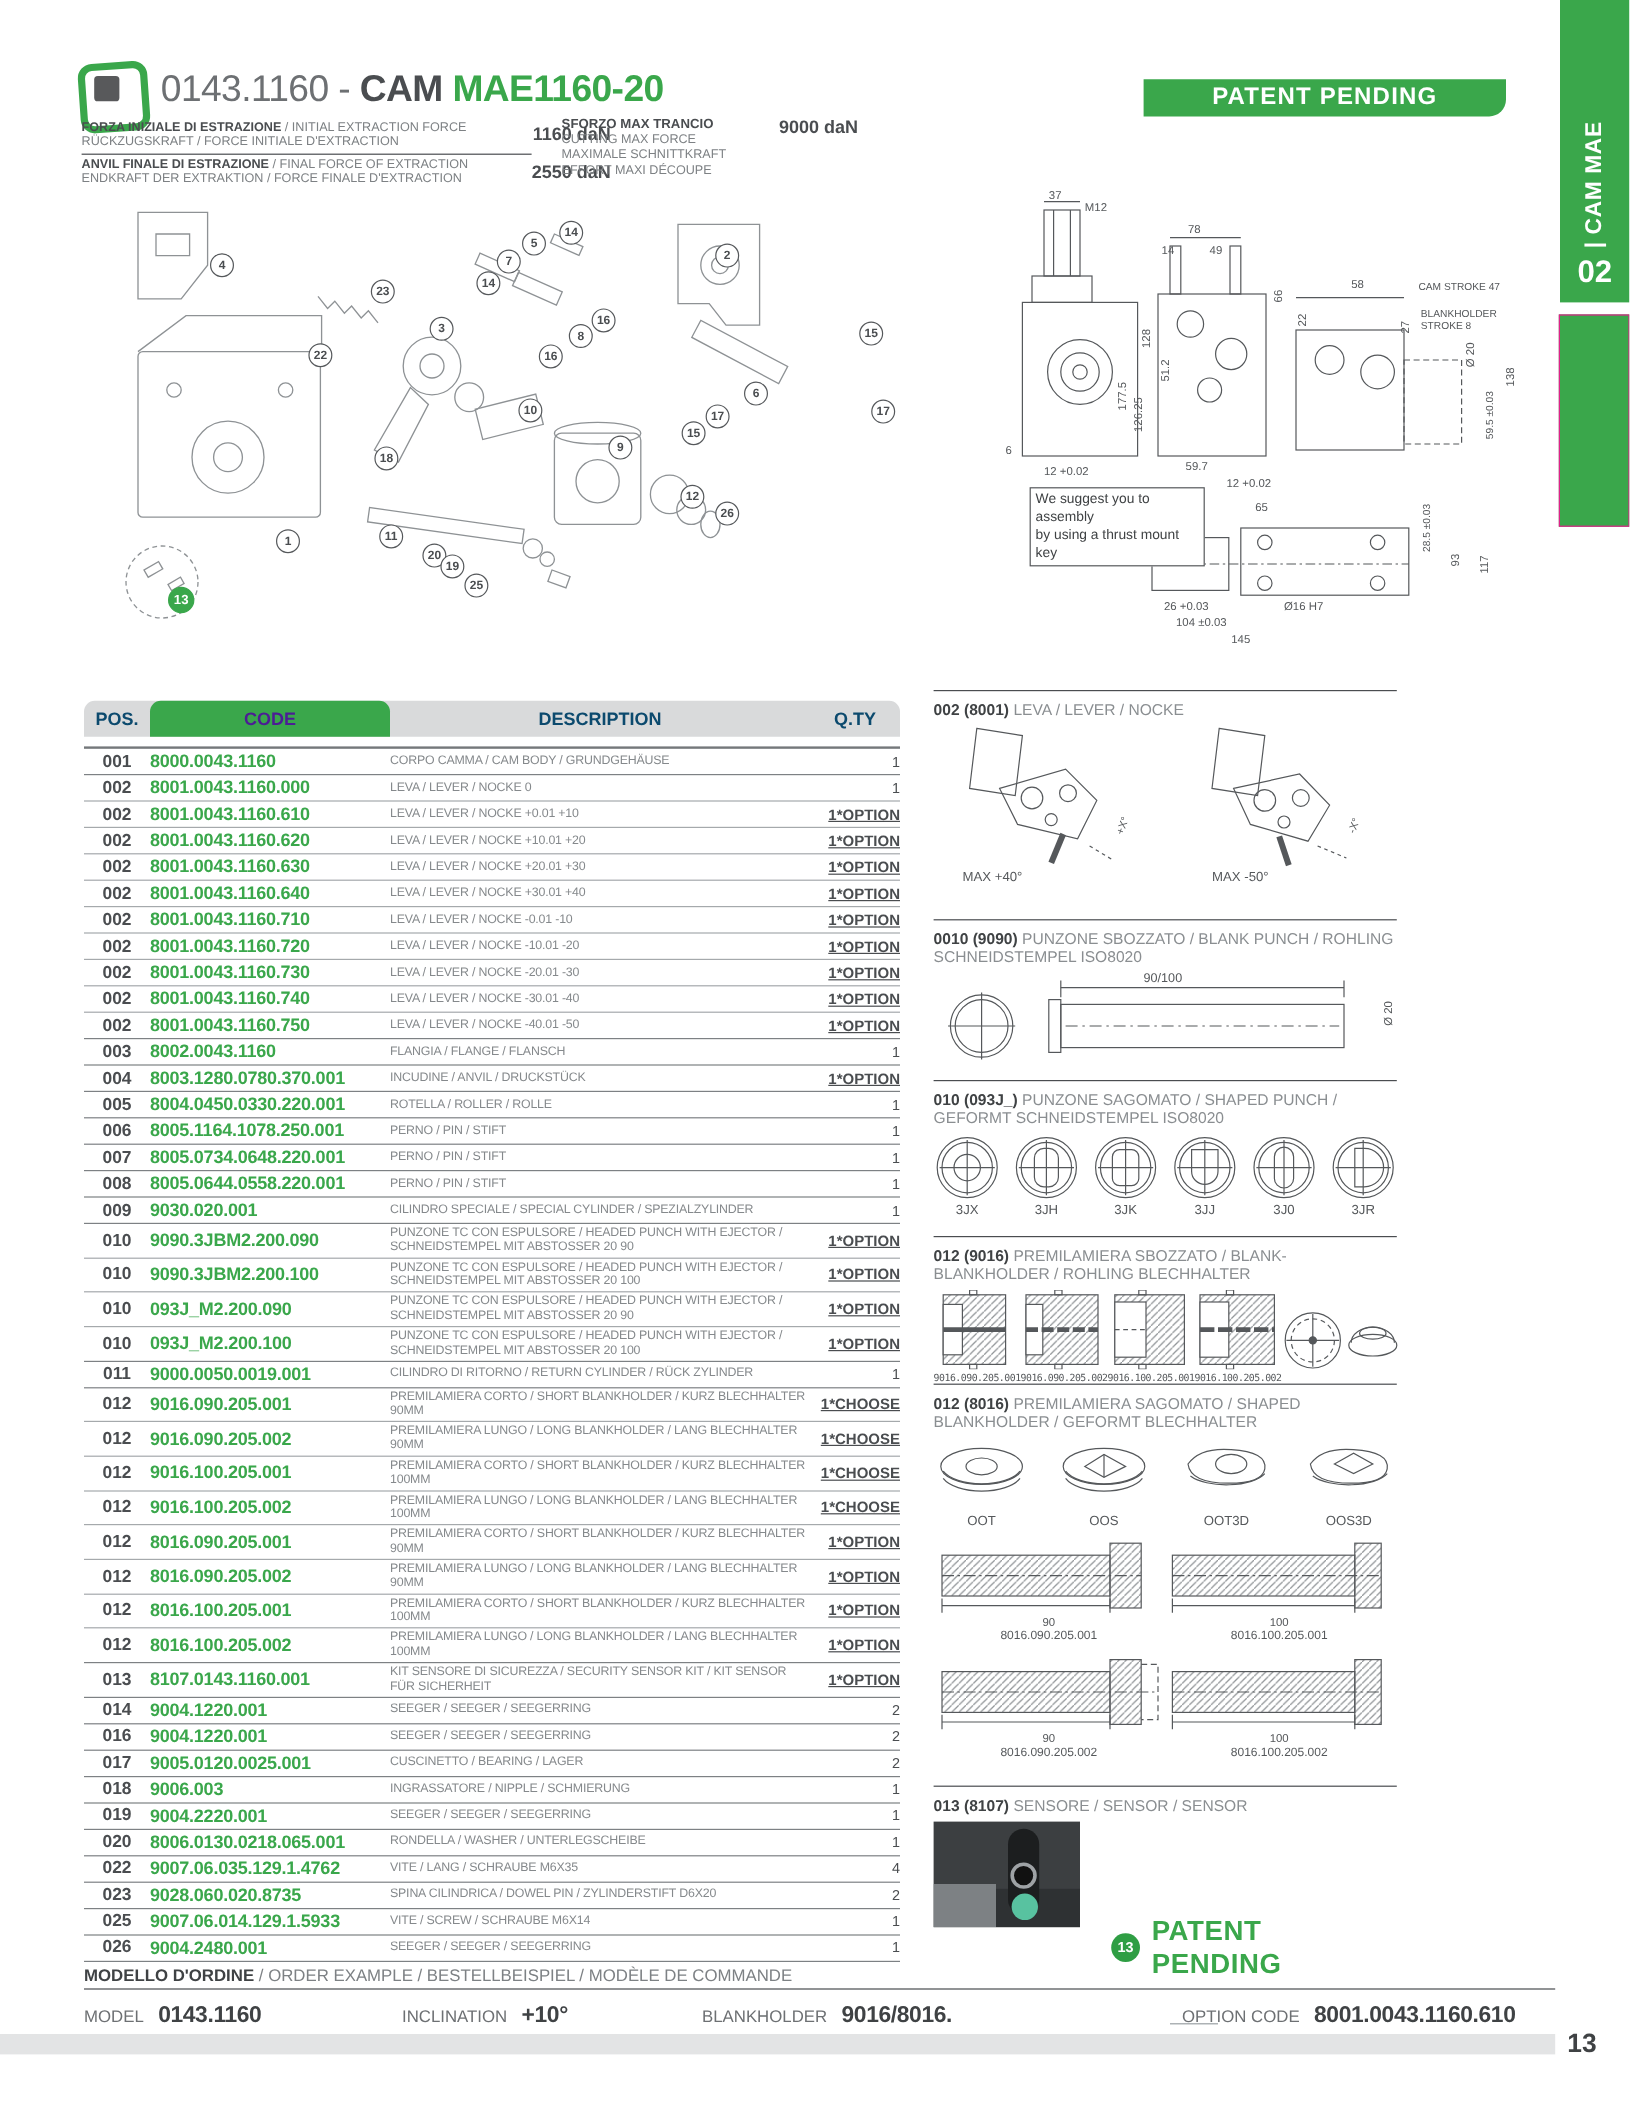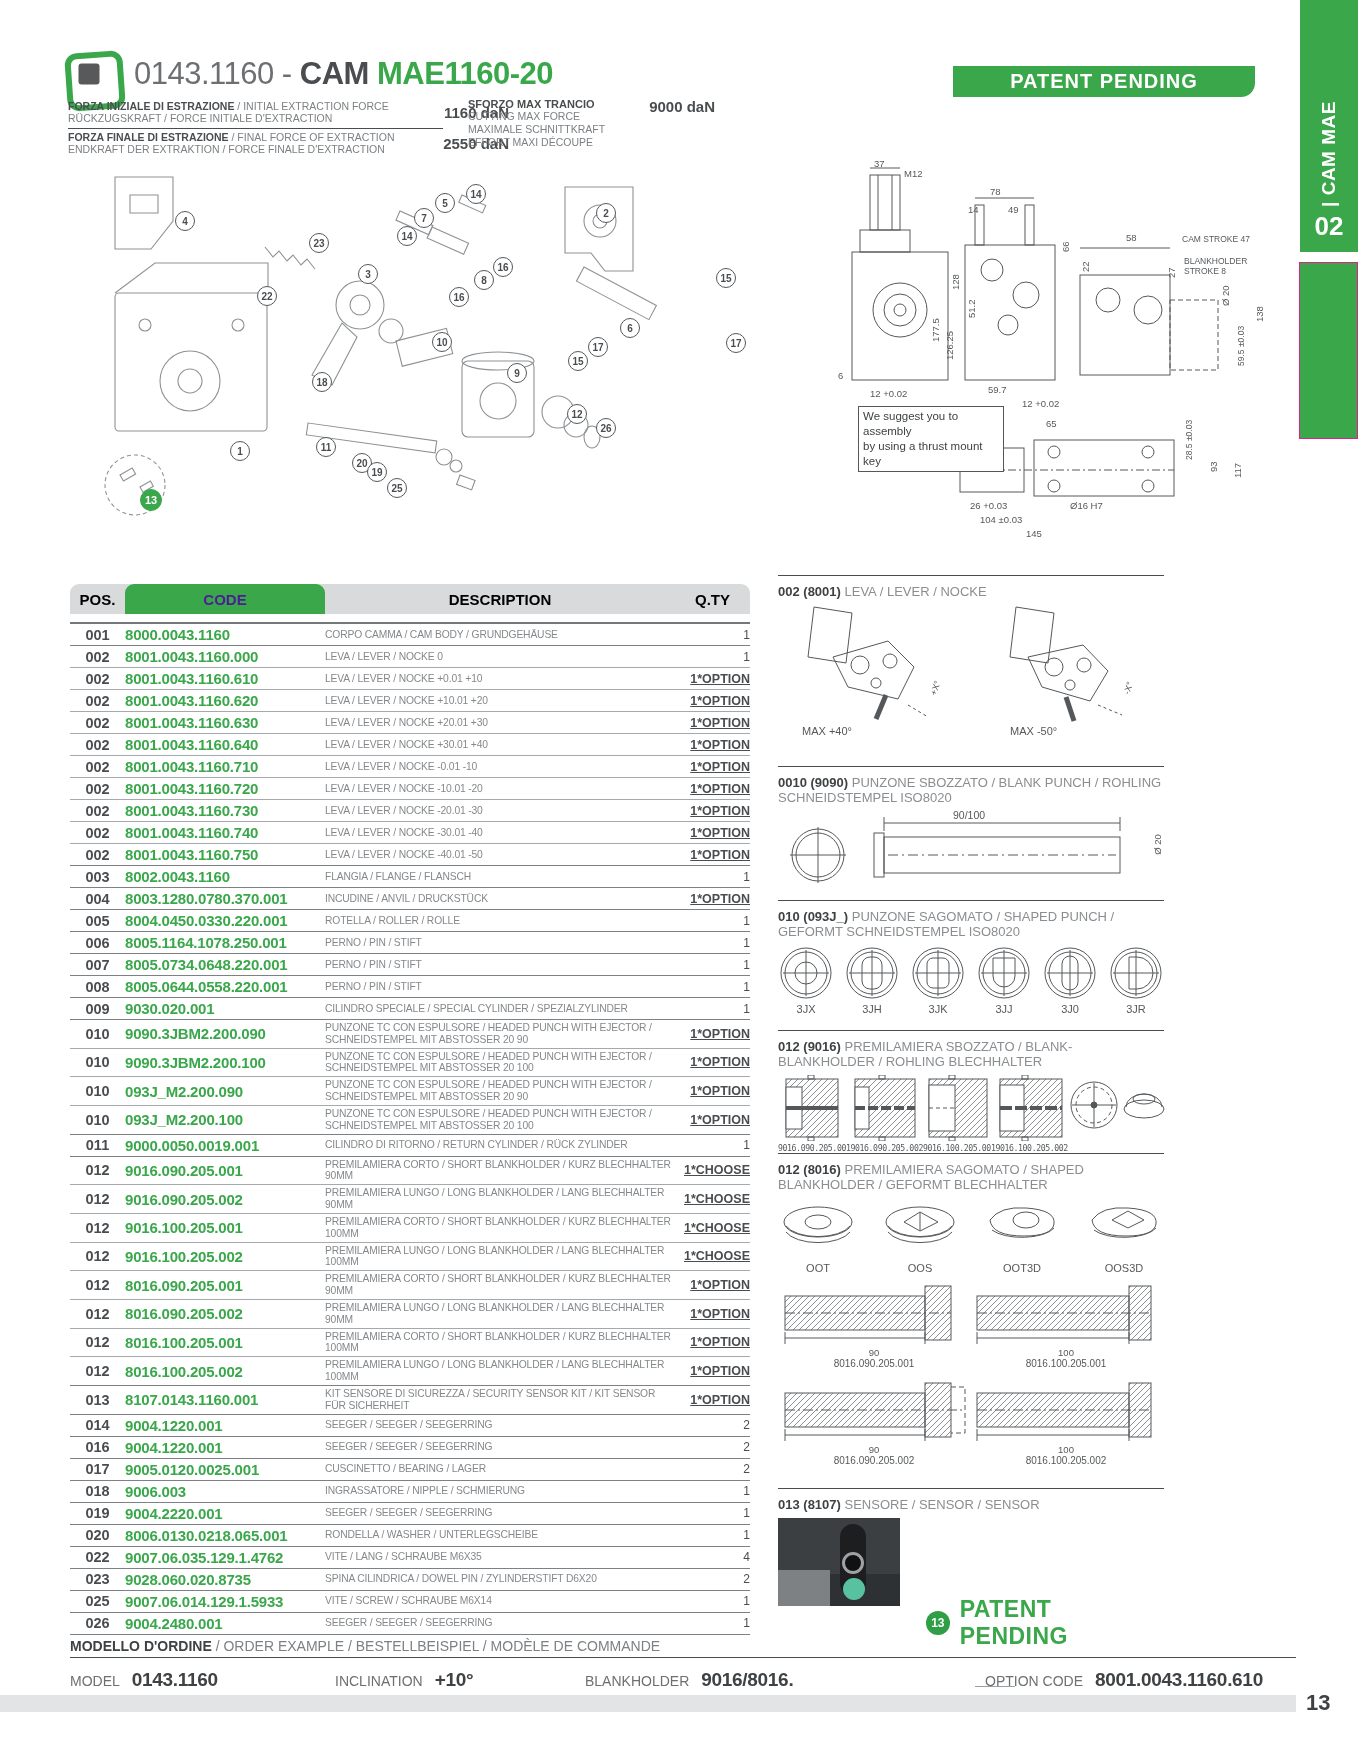--- a/index.html
+++ b/index.html
@@ -40,38 +40,38 @@
   
   .drawings{position:absolute;left:830px;top:160px;width:440px;height:395px;font-size:9.5px;color:#55585b;}
   .dim{position:absolute;white-space:nowrap;font-size:9.5px;color:#55585b;}
   .dim.v{transform:rotate(-90deg);transform-origin:left top;}
   .dim.small{font-size:8.5px;}
   .note-box{position:absolute;left:28px;top:246px;width:136px;border:1px solid #55585b;background:#fff;
     font-size:11.5px;color:#3f4244;padding:2px 4px;line-height:1.3;}
   
   .thead{position:absolute;left:70px;top:584px;width:680px;height:30px;background:#d9dadb;border-radius:9px 9px 0 0;}
   .thead .hc{position:absolute;top:0;height:30px;display:flex;align-items:center;justify-content:center;
-    font-weight:bold;font-size:15px;color:#000000;}
+    font-weight:bold;font-size:15px;color:#0c4a6e;}
   .hc.pos{left:0;width:55px;} .hc.code{left:55px;width:200px;background:#3aa74b;color:#4c1d95;border-radius:9px 9px 0 0;}
   .hc.desc{left:255px;width:350px;} .hc.qty{left:605px;width:75px;}
   table.parts{position:absolute;left:70px;top:622px;width:680px;border-collapse:collapse;table-layout:fixed;}
   table.parts{border-top:2px solid #74787b;}
   table.parts td{vertical-align:middle;padding:2px 0;}
   table.parts tr{border-bottom:1px solid #a5a9ac;}
   table.parts tr.gend{border-bottom:1.8px solid #7d8184;}
   td.c-pos{width:55px;text-align:center;font-weight:bold;font-size:14.5px;color:#4a4d50;}
   td.c-code{width:200px;font-weight:bold;font-size:15px;color:#3aa74b;letter-spacing:-0.2px;}
   td.c-desc{width:350px;font-size:10.3px;color:#85898c;letter-spacing:-0.15px;line-height:1.15;margin-top:38px;}
   td.c-qty{width:75px;text-align:right;padding-right:8px;font-size:12px;color:#4a4d50;}
   td.c-qty.opt{font-weight:bold;font-size:12.5px;text-decoration:underline;}
   
   .sec{position:absolute;left:778px;width:386px;border-top:1.5px solid #4a4d50;padding-top:8px;}
   .sec-h{font-size:13px;color:#8a8e91;margin-bottom:6px;}
   .sec-h b{color:#3f4244;}
-  .flexrow{display:flex;justify-content:space-between;}
+  .flexrow{display:flex;justify-content:space-between;align-items:flex-end;}
   .cell{display:flex;flex-direction:column;align-items:center;}
   .cell .lb{font-size:11px;color:#55585b;margin-top:2px;}
   .cell .lb.mono{font-family:"DejaVu Sans Mono",monospace;font-size:8.2px;letter-spacing:-0.4px;}
   .max-lbls{position:relative;height:14px;font-size:11px;color:#55585b;}
   .max-lbls span{position:absolute;top:0;}
   .angle{position:absolute;font-size:9px;color:#55585b;transform:rotate(-70deg);}
   .punch-wrap{position:relative;}
   .punch-dim{position:absolute;left:175px;top:-2px;font-size:10.5px;color:#55585b;}
   .punch-dia{position:absolute;right:-4px;top:28px;font-size:9.5px;color:#55585b;transform:rotate(-90deg);}
   .shafts{display:grid;grid-template-columns:192px 192px;grid-row-gap:10px;margin-top:8px;}
@@ -133,21 +133,21 @@
   <div class="patent-badge">PATENT PENDING</div>
 
   <div class="specs">
     <div class="spec-left">
       <div class="spec-row first">
         <div class="spec-l1"><b>FORZA INIZIALE DI ESTRAZIONE</b><span> / INITIAL EXTRACTION FORCE</span></div>
         <div>RÜCKZUGSKRAFT / FORCE INITIALE D'EXTRACTION</div>
         <div class="spec-val">1160 daN</div>
       </div>
       <div class="spec-row">
-        <div class="spec-l1"><b>FORZA FINALE DI ESTRAZIONE</b><span> / FINAL FORCE OF EXTRACTION</span></div>
+        <div class="spec-l1"><b>ANVIL FINALE DI ESTRAZIONE</b><span> / FINAL FORCE OF EXTRACTION</span></div>
         <div>ENDKRAFT DER EXTRAKTION / FORCE FINALE D'EXTRACTION</div>
         <div class="spec-val">2550 daN</div>
       </div>
     </div>
     <div class="spec-right">
       <div class="t">SFORZO MAX TRANCIO</div>
       <div class="v">9000 daN</div>
       <div class="ln">CUTTING MAX FORCE</div>
       <div class="ln">MAXIMALE SCHNITTKRAFT</div>
       <div class="ln">EFFORT MAXI DÉCOUPE</div>

